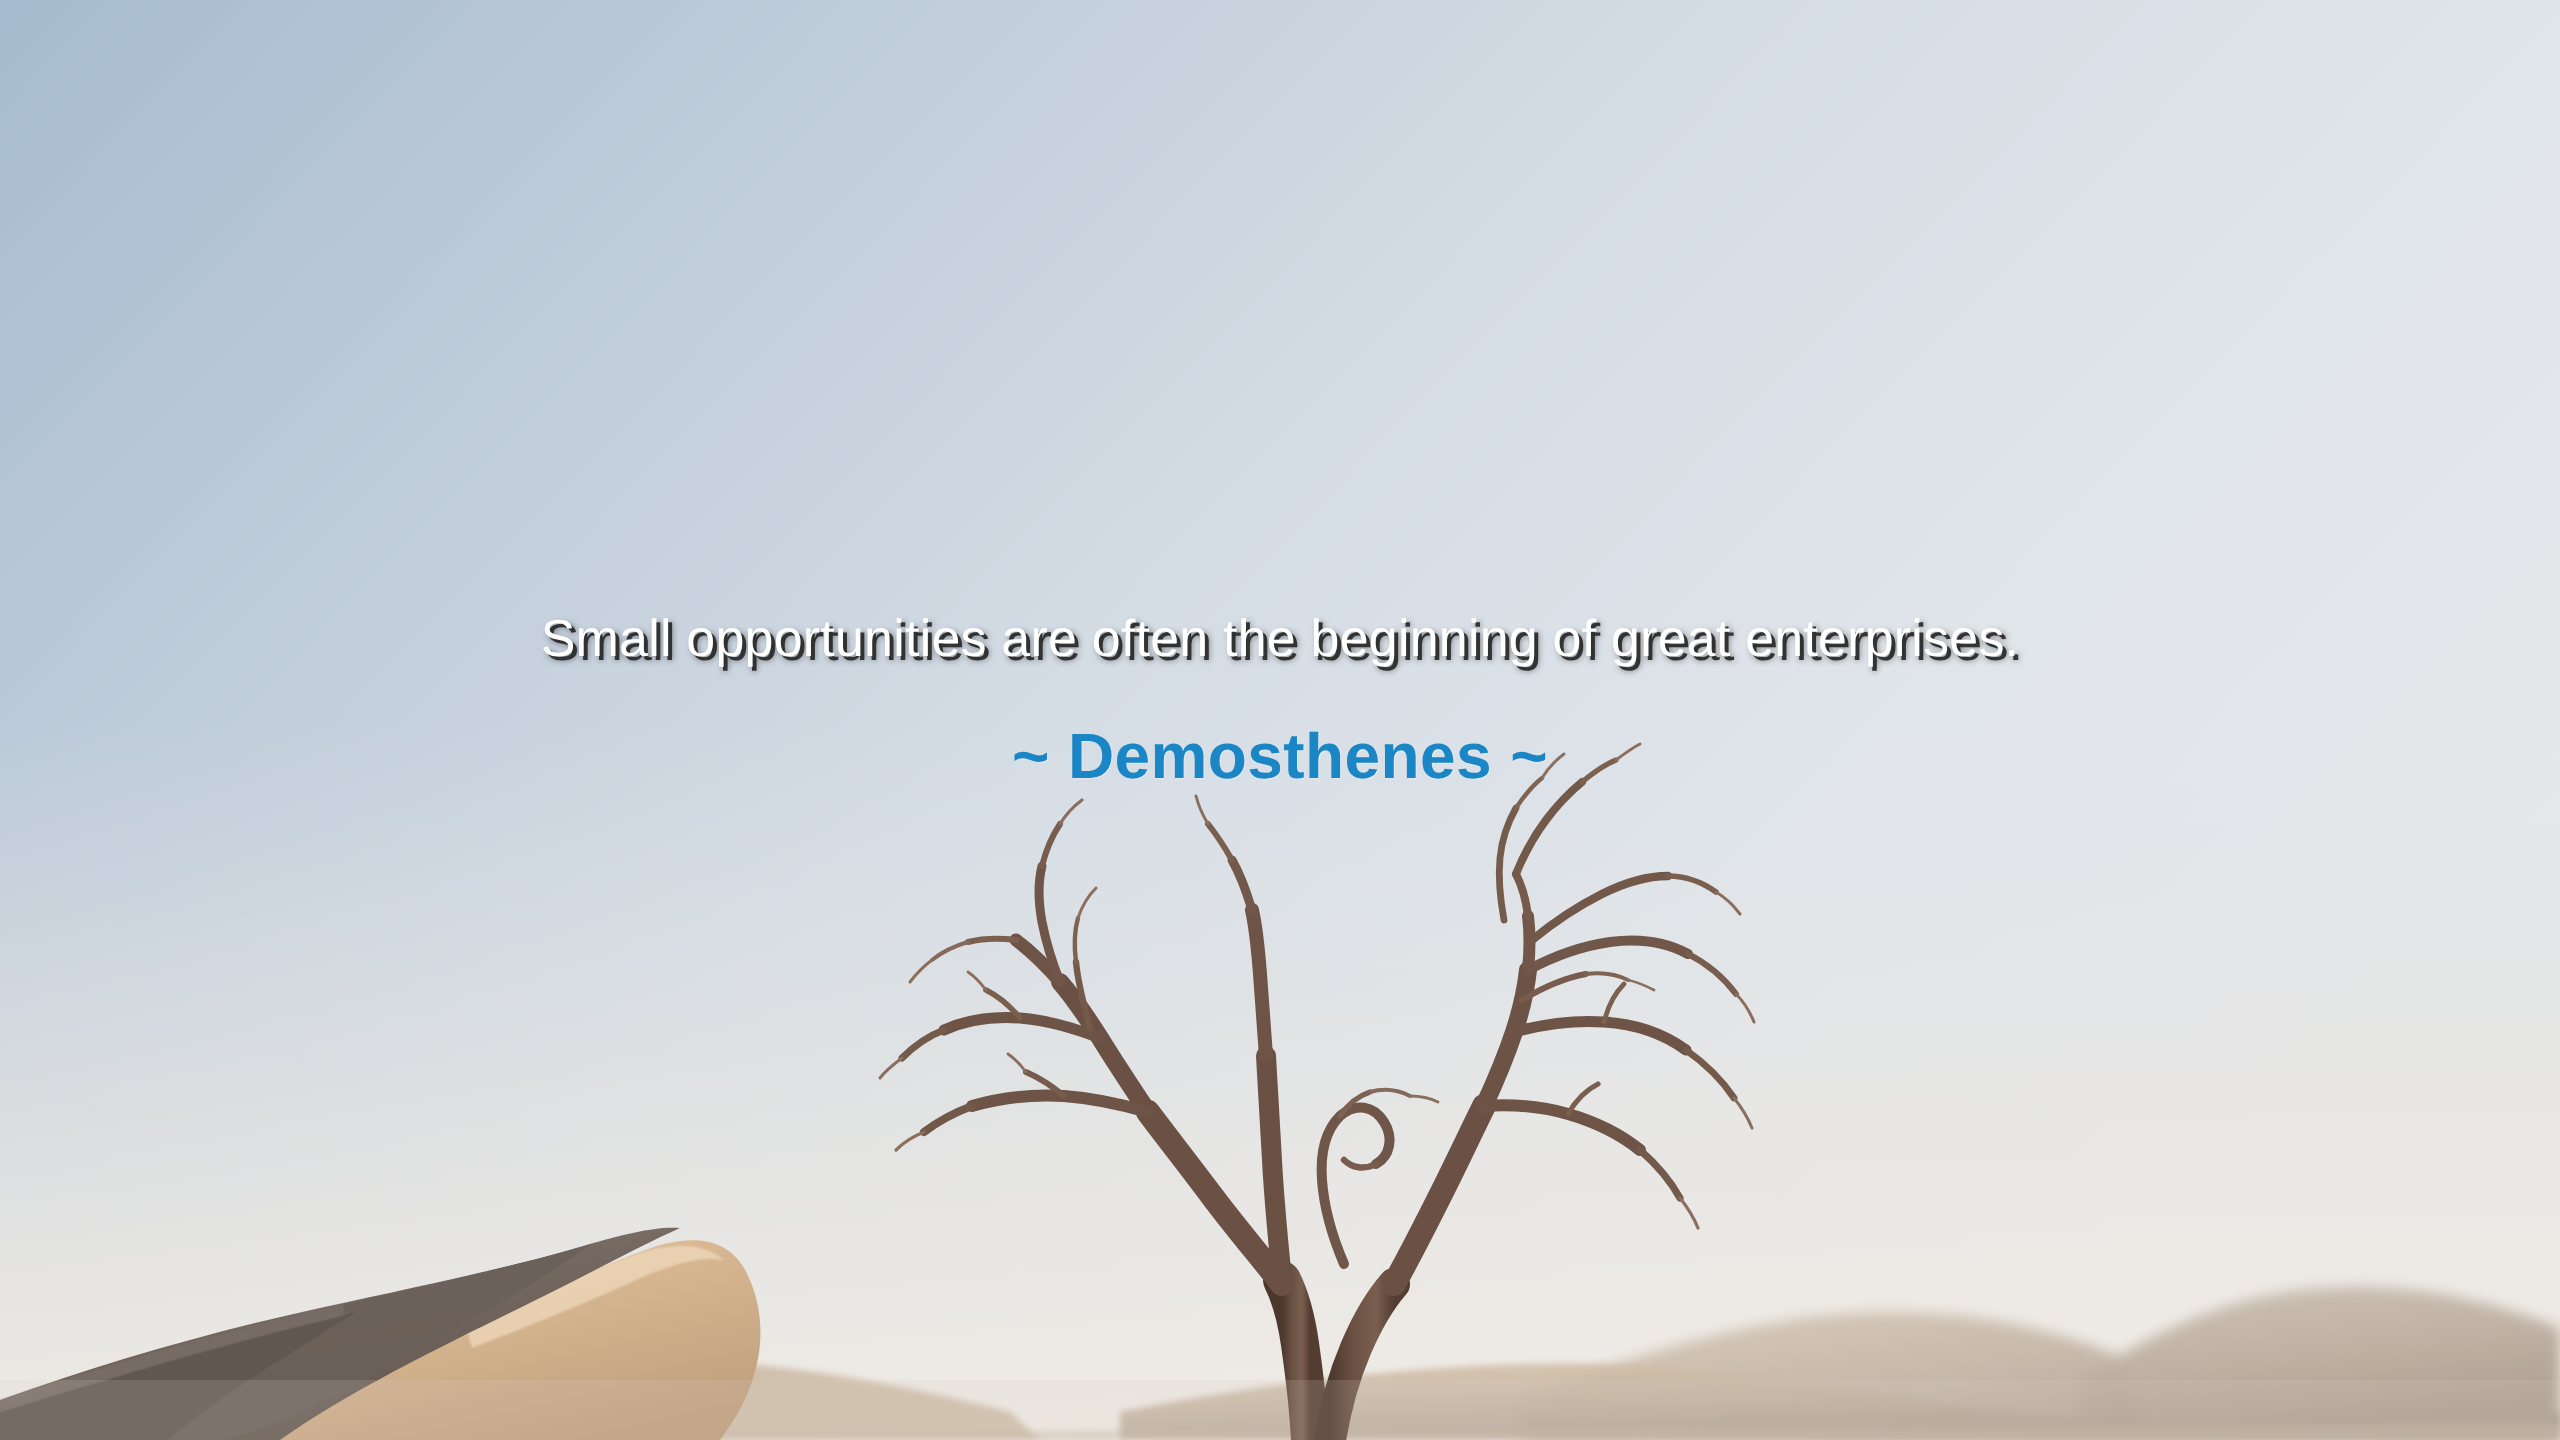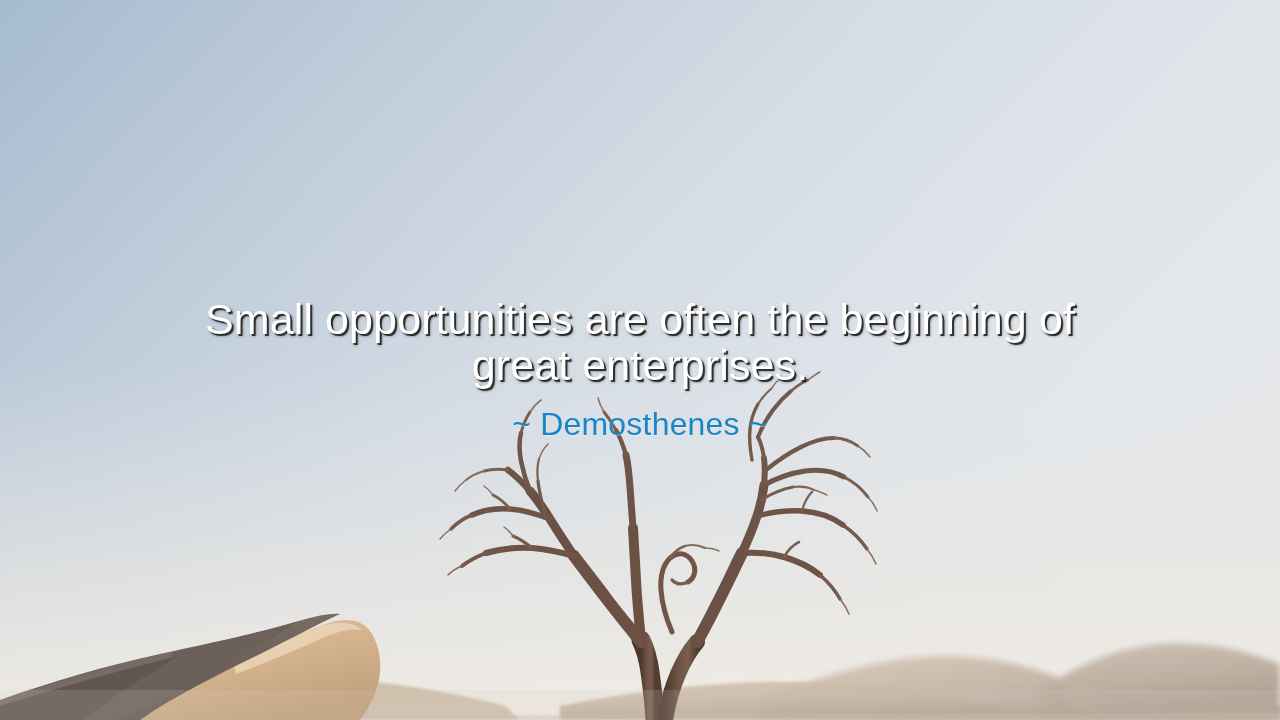--- a/index.html
+++ b/index.html
@@ -44,36 +44,36 @@
     position: absolute;
     left: 50%;
     top: 296px;
     transform: translateX(-50%);
     width: 940px;
     text-align: center;
     pointer-events: auto;
   }
   #quote-text {
     margin: 0;
-    font-size: 43px;
+    font-size: 26px;
     line-height: 46px;
     font-weight: 400;
     color: #ffffff;
     letter-spacing: 0.1px;
     text-shadow:
        2px 2px 0px rgba(40,40,40,0.92),
        2px 2px 3px rgba(20,20,20,0.55);
     white-space: normal;
   }
   #attribution {
     margin: 0;
     padding-top: 16px;
     font-size: 32px;
     line-height: 40px;
-    font-weight: 400;
+    font-weight: 700;
     color: #1b86c6;
     letter-spacing: 0.2px;
     text-shadow: 0.5px 0.5px 0.5px rgba(255,255,255,0.35);
   }
 </style>
 </head>
 <body>
 
 <div id="stage">
 

